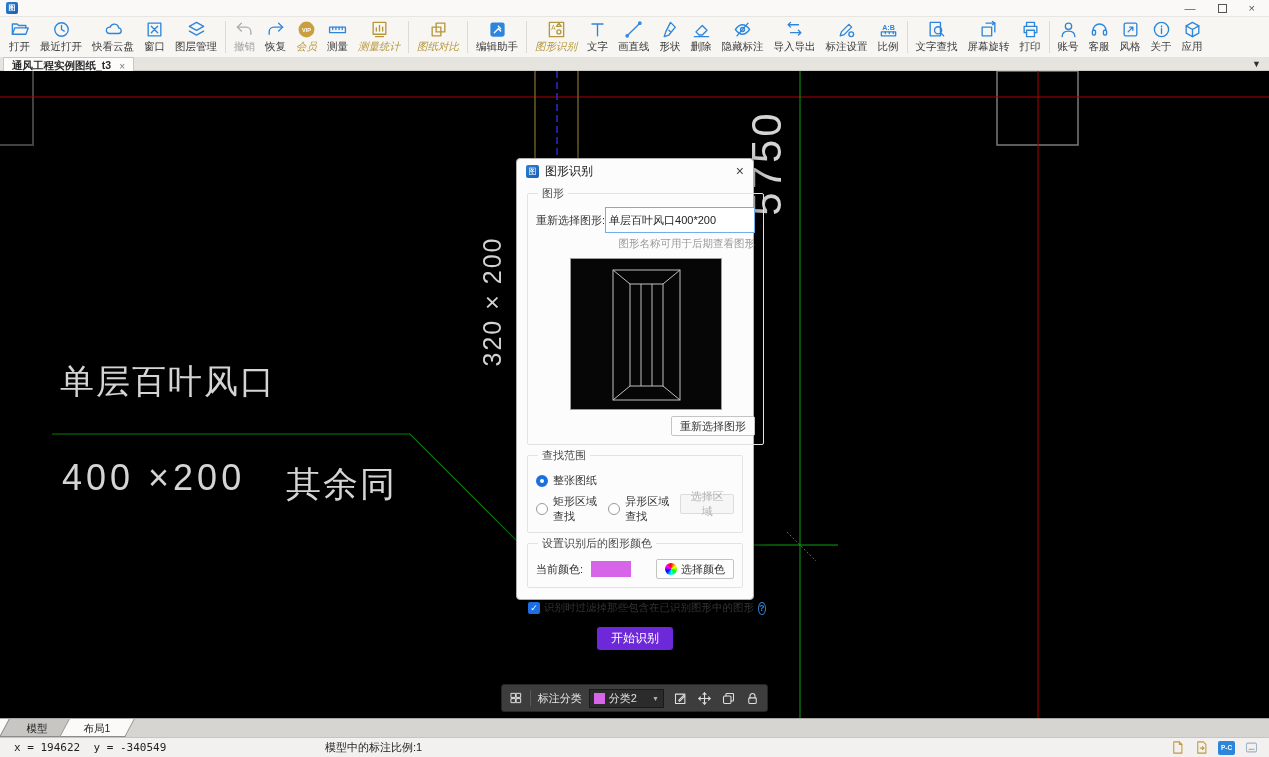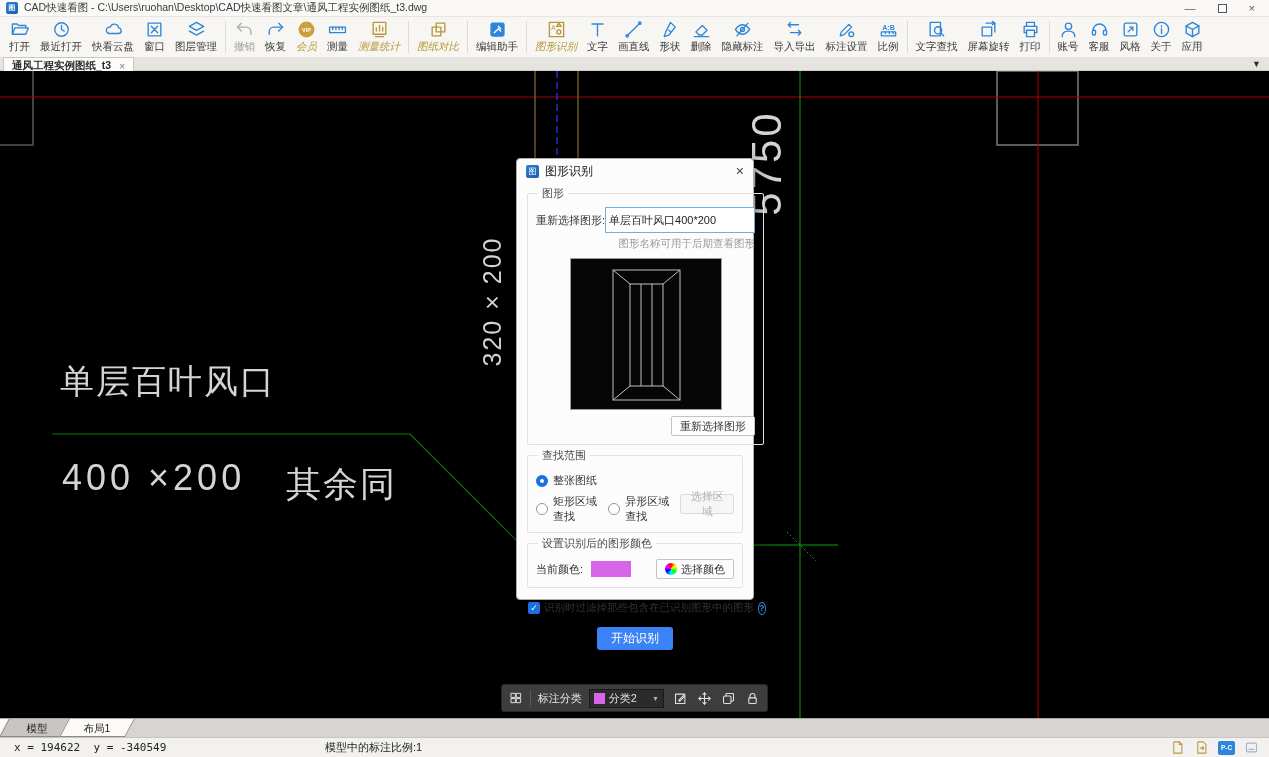--- a/index.html
+++ b/index.html
@@ -79,21 +79,21 @@
   .wheel { width:12px; height:12px; border-radius:50%;
     background:conic-gradient(#f00,#ff0,#0f0,#0ff,#00f,#f0f,#f00); }
   .chkrow { display:flex; align-items:center; margin-top:13px; padding:0 1px; }
   .checkbox { width:12px; height:12px; background:#1B6FE0; border-radius:2px; color:#fff;
     font-size:9px; display:flex; align-items:center; justify-content:center; flex:0 0 auto; cursor:pointer; }
   .chklbl { font-size:10.5px; color:#333; margin:0 4px; white-space:nowrap; }
   .help { width:13px; height:13px; border-radius:50%; border:1.3px solid #2E86DC; color:#2E86DC;
     font-size:9px; font-weight:bold; display:flex; align-items:center; justify-content:center;
     margin-left:auto; cursor:pointer; }
   .startrow { display:flex; justify-content:center; margin-top:12px; }
-  .btn-primary { background:#3b82f6; color:#fff; border:none; border-radius:3px;
+  .btn-primary { background:#6d28d9; color:#fff; border:none; border-radius:3px;
     font-size:12px; height:23px; padding:0 14px; cursor:pointer; }
 
   
   .annbar { position:absolute; left:501px; top:684px; width:267px; height:28px; z-index:15;
     background:#3D3D3D; border:1px solid #262626; border-radius:3px;
     display:flex; align-items:center; padding:0 7px; gap:7px; }
   .annbar .ic { color:#E2E2E2; }
   .anndiv { width:1px; height:16px; background:#5A5A5A; }
   .annlbl { font-size:11px; color:#E8E8E8; white-space:nowrap; }
   .anndd { width:96px; height:19px; background:#2B2B2B; border:1px solid #191919;
@@ -127,21 +127,20 @@
   .statusicons .ic { color:#C09A3E; cursor:pointer; }
   .pcbadge { width:17px; height:14px; background:#2E86DC; border-radius:2px; color:#fff;
     font-size:6.5px; font-weight:bold; display:flex; align-items:center; justify-content:center; cursor:pointer; }
   .boardic { color:#9FB4C6 !important; }
 </style>
 </head>
 <body>
 
 <div class="titlebar">
   <div class="appicon">图</div>
-  <div class="wintitle">CAD快速看图 - C:\Users\ruohan\Desktop\CAD快速看图文章\通风工程实例图纸_t3.dwg</div>
   <div class="winbtns">
     <span class="winbtn">—</span>
     <span class="winbtn max"></span>
     <span class="winbtn">×</span>
   </div>
 </div>
 
 <div class="toolbar" id="toolbar">
     <div class="tbtn tint-blue">
       <svg class="ic" width="19" height="19" viewBox="0 0 24 24" fill="none" stroke="currentColor" stroke-width="1.7" stroke-linecap="round" stroke-linejoin="round">

